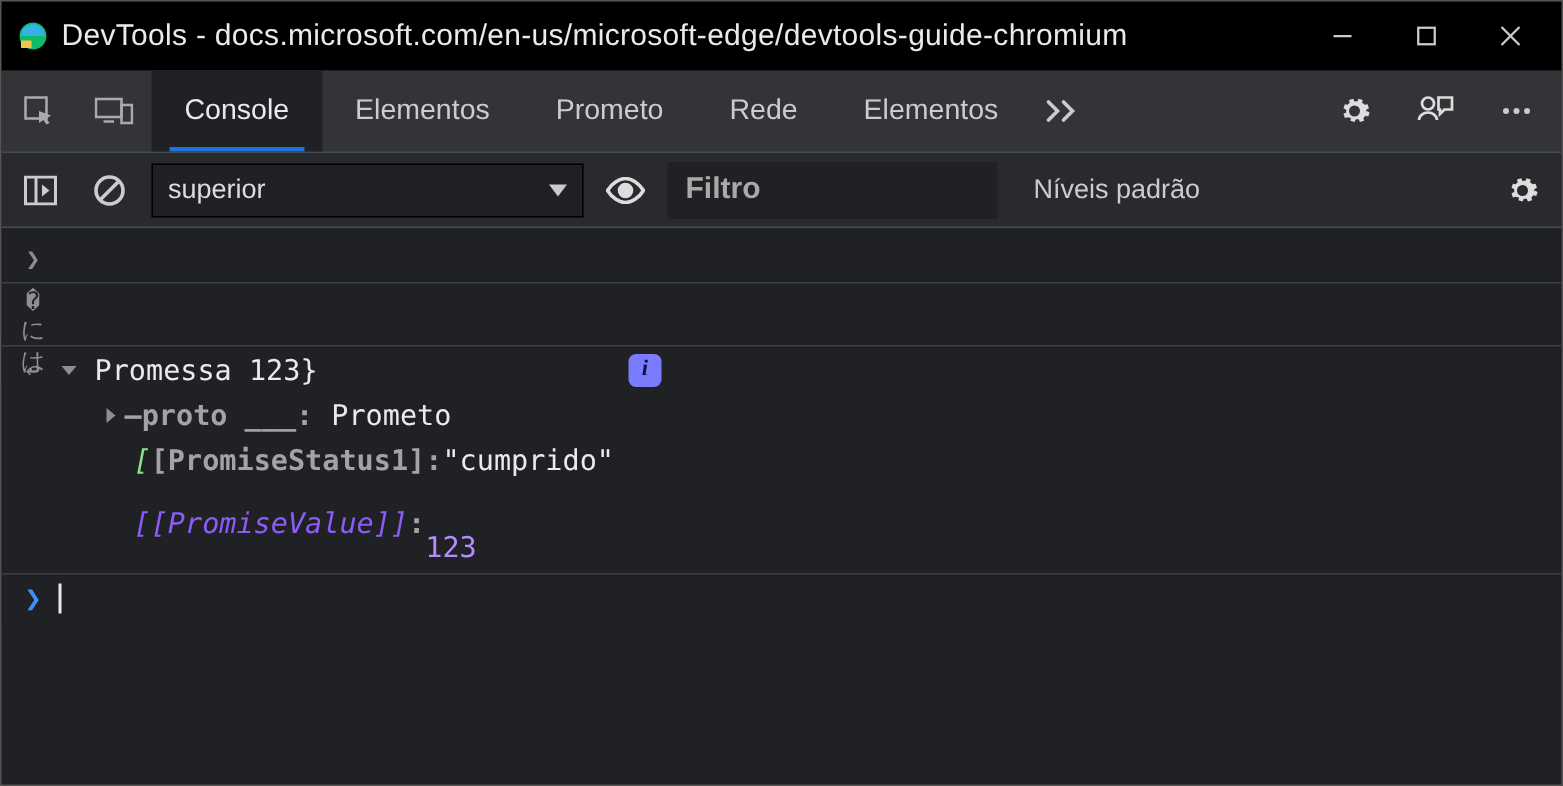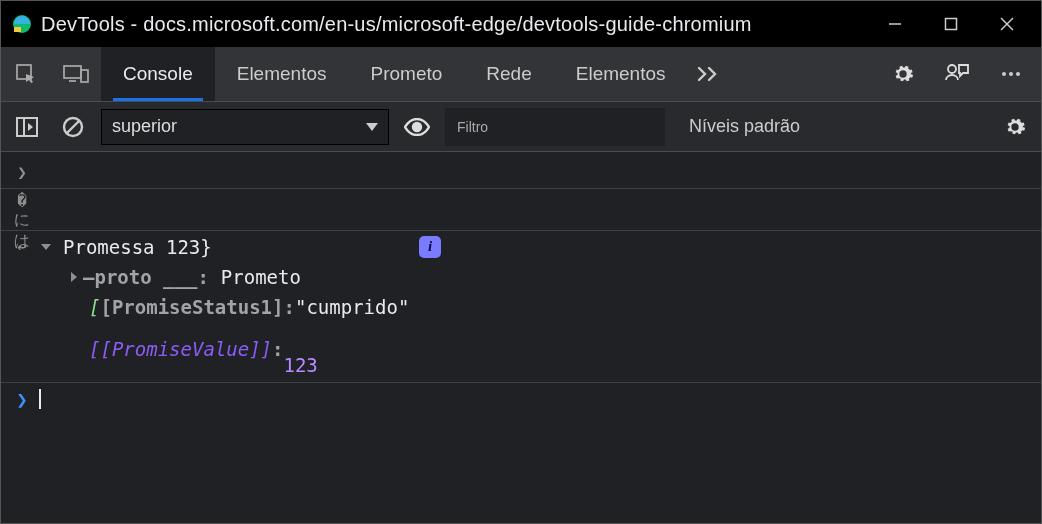--- a/index.html
+++ b/index.html
@@ -101,21 +101,22 @@
     font-size:18px;
     color:#ddd;
   }
   .filter-input {
     background:#202124;
     border:none;
     height:38px;
     width:220px;
     padding:0 12px;
     color:#fdba74;
-    font-size:14px;
+    font-size:20px;
+    font-weight:bold;
   }
   .filter-input::placeholder { color:#a9a9a9; }
   .levels {
     flex:1;
     font-size:18px;
     color:#ccc;
     padding-left:14px;
   }
   .console-area {
     background:#202124;

